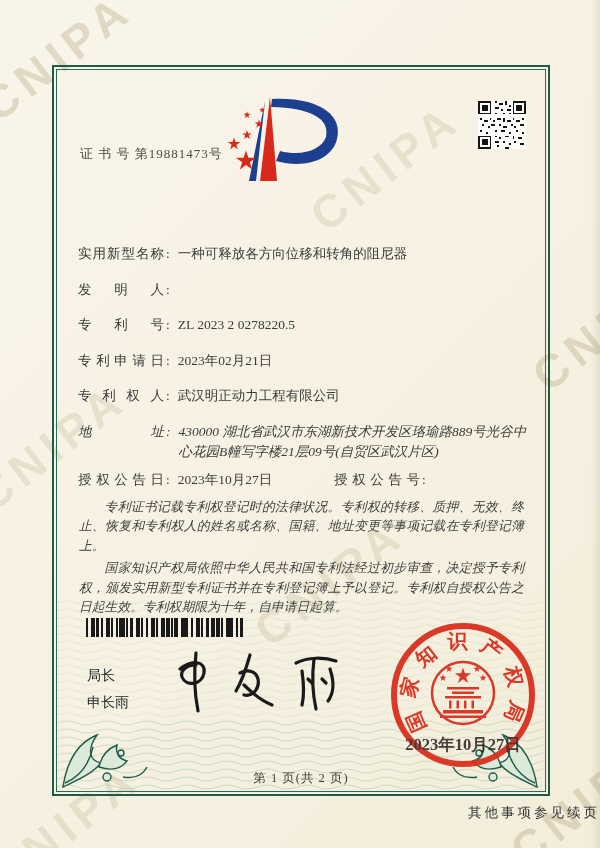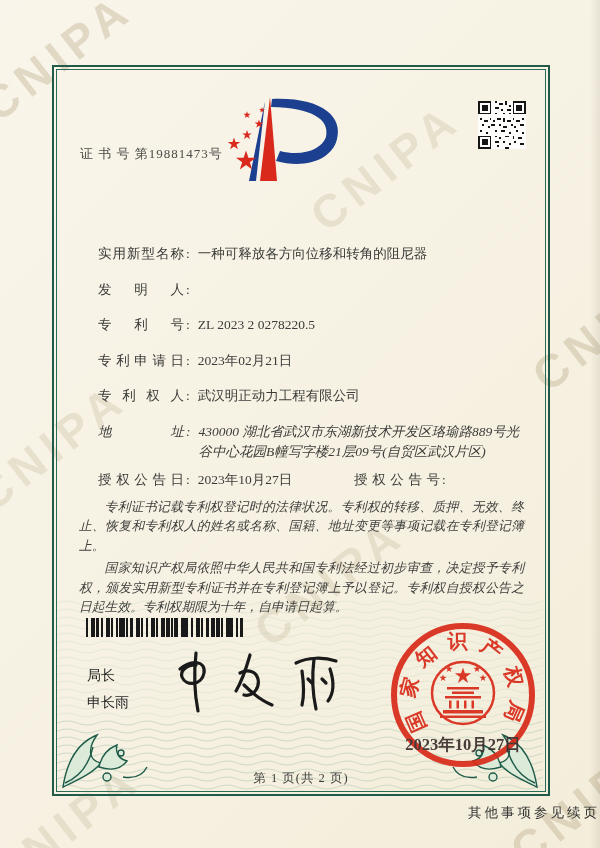--- a/index.html
+++ b/index.html
@@ -19,21 +19,21 @@
   .inner-line{position:absolute;inset:2px;border:1px solid #2a6b55;pointer-events:none;}
   .guilloche{position:absolute;left:3px;right:3px;bottom:3px;height:192px;}
   
   .cert-no{position:absolute;left:26px;top:32px;font-size:13px;color:#4a4a48;letter-spacing:1px;z-index:2;margin-top:46px;}
   .logo{position:absolute;left:50%;top:28px;transform:translateX(-50%);z-index:2;}
   .qr{position:absolute;right:22px;top:34px;z-index:2;}
   .title{position:absolute;left:0;right:0;top:121px;text-align:center;z-index:2;
          font-size:31px;font-weight:bold;letter-spacing:7px;color:#141414;}
   
   .fields{position:absolute;left:24px;right:20px;top:177px;z-index:2;font-size:13.5px;color:#3b3b39;}
-  .row{display:flex;margin-bottom:15.5px;line-height:20px;margin-left:20px;}
+  .row{display:flex;margin-bottom:15.5px;line-height:20px;}
   .row-addr{margin-bottom:8px;font-style:italic;}
   .label{width:86px;flex:0 0 86px;text-align:justify;text-align-last:justify;}
   .colon{margin:0 8px 0 2px;}
   .value{flex:1;}
   .dual{display:flex;}
   .pair{display:flex;}
   .pair1{width:256px;flex:0 0 256px;}
   
   .body-text{position:absolute;left:25px;right:24px;top:431px;z-index:2;
              font-size:12.8px;font-style:italic;line-height:1.52;color:#3e3e3c;text-align:justify;}

